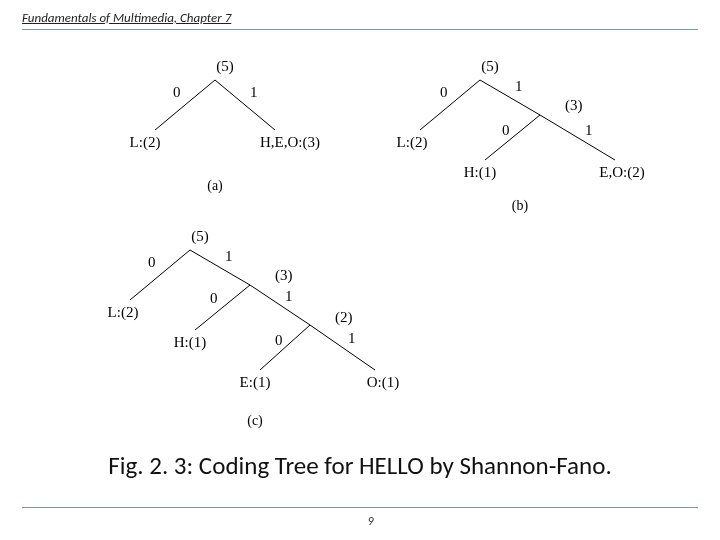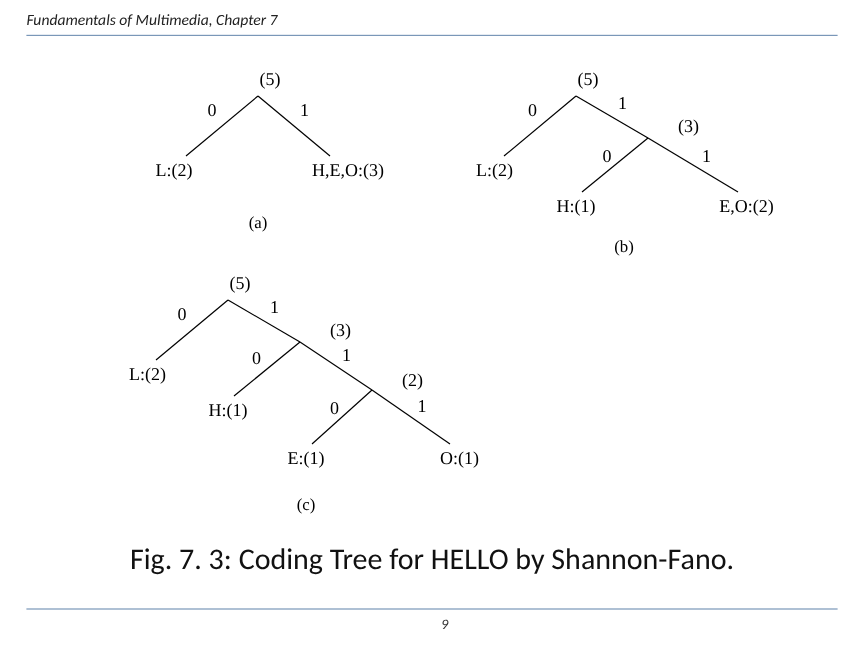--- a/index.html
+++ b/index.html
@@ -16,20 +16,21 @@
     position: absolute;
     top: 10px;
     left: 22px;
     right: 22px;
   }
   .header-title {
     font-family: Calibri, Arial, sans-serif;
     font-style: italic;
     font-size: 13px;
     font-weight: 500;
+    text-decoration: underline;
     color: #222;
   }
   .hr-line {
     border: none;
     border-top: 1px solid #7a97b8;
     margin-top: 4px;
   }
   .figure-area {
     position: absolute;
     top: 45px;
@@ -131,20 +132,20 @@
     <line x1="225" y1="100" x2="290" y2="145" stroke="#000" stroke-width="1"></line>
     <text class="edge-text" x="190" y="120">0</text>
     <text class="edge-text" x="263" y="118">1</text>
     <text class="leaf-text" x="170" y="162" text-anchor="middle">E:(1)</text>
     <text class="leaf-text" x="298" y="162" text-anchor="middle">O:(1)</text>
     <text class="sub-caption" x="170" y="200" text-anchor="middle">(c)</text>
   </svg>
 
 </div>
 
-<div class="caption">Fig. 7. 3: Coding Tree for HELLO by Shannon-Fano.</div>
+<div class="caption">Fig. 2. 3: Coding Tree for HELLO by Shannon-Fano.</div>
 
 <div class="footer">
   <hr class="footer-line">
   <div class="footer-row">
     <div class="footer-page">9</div>
   </div>
 </div>
 
 </body></html>

